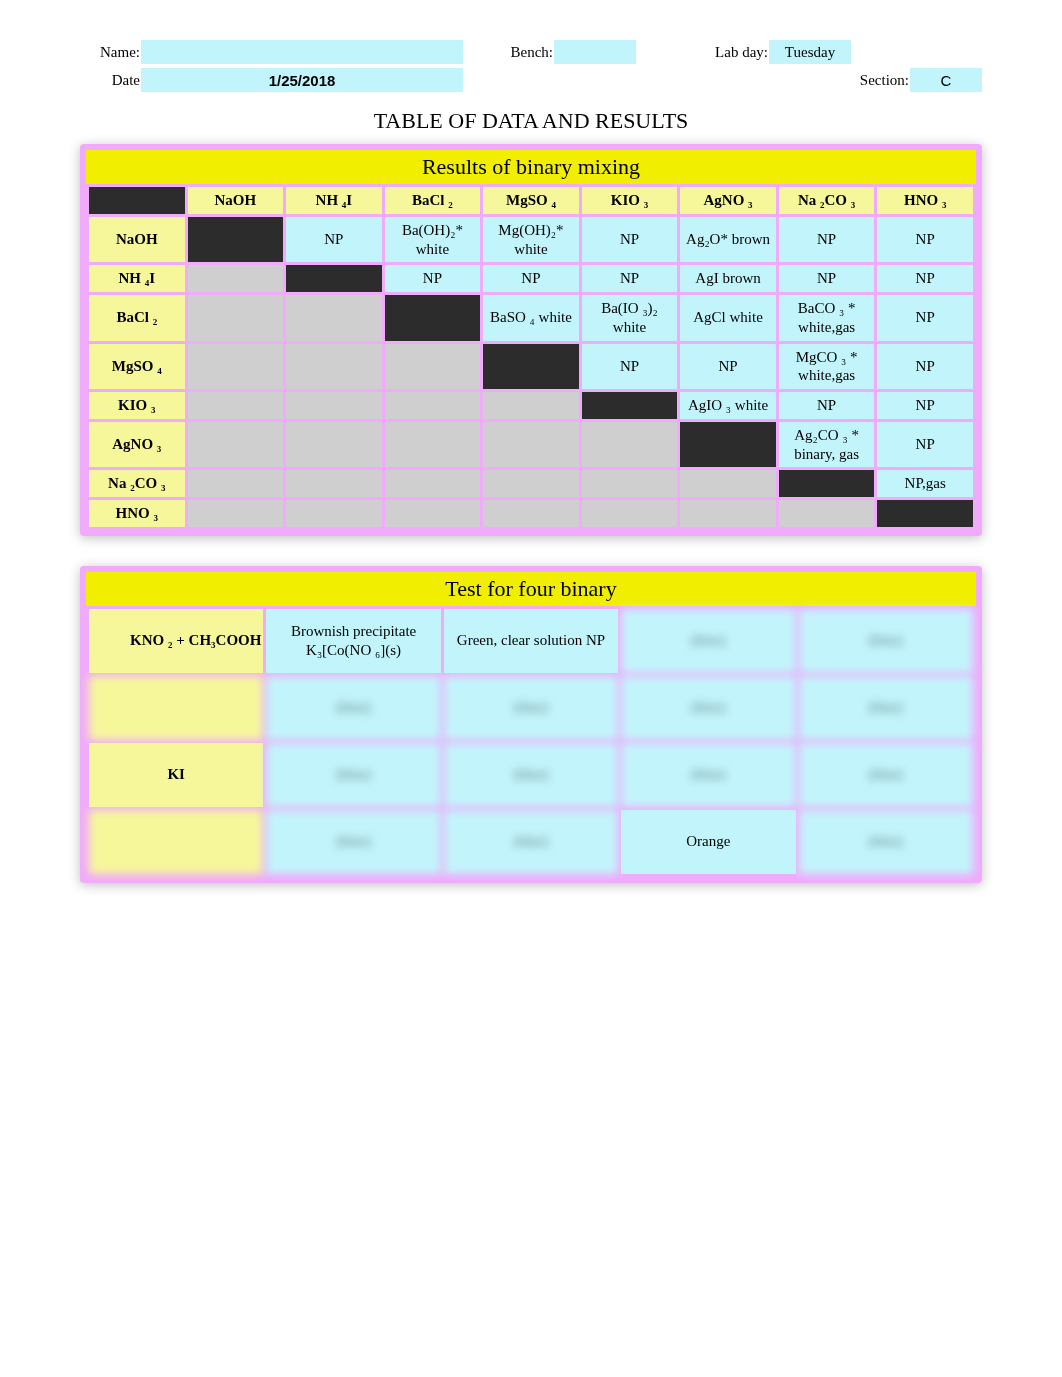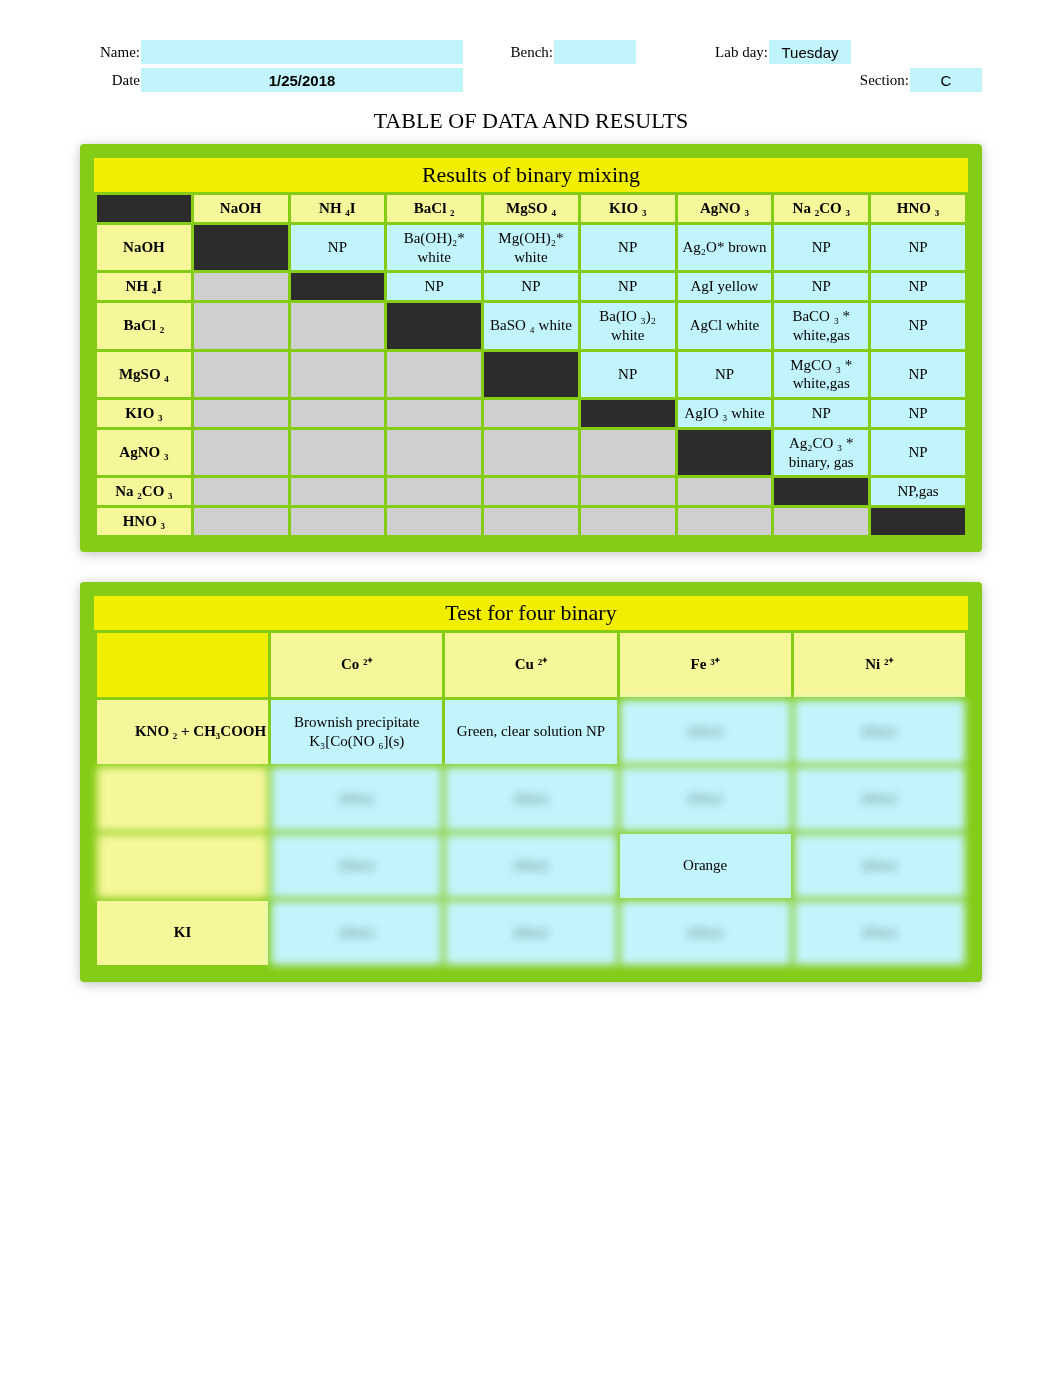--- a/index.html
+++ b/index.html
@@ -24,34 +24,34 @@
   .header-input {
     background: #c2f4fb;
     border: none;
     height: 20px;
     padding: 2px 6px;
     font-size: 15px;
     text-align: center;
   }
   .w-name { width: 310px; }
   .w-bench { width: 70px; }
-  .w-labday { width: 70px; }
+  .w-labday { width: 70px; font-family: Liberation Serif, serif; }
   .w-section { width: 60px; }
   .w-date { width: 310px; font-weight: bold; }
   .h2 {
     text-align: center;
     font-size: 22px;
     margin: 16px 0 10px 0;
     font-weight: normal;
   }
   .panel {
-    background: #84cc16;
+    background: #f0abfc;
     box-shadow: 0 2px 12px rgba(0,0,0,0.25);
     border-radius: 4px;
-    padding: 14px;
+    padding: 6px;
     margin-bottom: 30px;
   }
   .caption {
     background: #f2ee00;
     text-align: center;
     font-size: 22px;
     padding: 4px;
   }
   table {
     border-collapse: separate;
@@ -136,21 +136,21 @@
       <td class="cell">NP</td>
       <td class="cell">NP</td>
     </tr>
     <tr>
       <th class="row-head">NH ₄I</th>
       <td class="grey"></td>
       <td class="diag"></td>
       <td class="cell">NP</td>
       <td class="cell">NP</td>
       <td class="cell">NP</td>
-      <td class="cell">AgI yellow</td>
+      <td class="cell">AgI brown</td>
       <td class="cell">NP</td>
       <td class="cell">NP</td>
     </tr>
     <tr>
       <th class="row-head">BaCl ₂</th>
       <td class="grey"></td>
       <td class="grey"></td>
       <td class="diag"></td>
       <td class="cell">BaSO ₄ white</td>
       <td class="cell">Ba(IO ₃)₂ white</td>
@@ -214,50 +214,43 @@
       <td class="diag"></td>
     </tr>
   </tbody>
     </table>
 </div>
 
 <div class="panel">
   <div class="caption">Test for four binary</div>
   <table class="cations">
     <tbody>
-        <tr>
-      <th class="corner"></th>
-      <th class="col-head">Co ²⁺</th>
-      <th class="col-head">Cu ²⁺</th>
-      <th class="col-head">Fe ³⁺</th>
-      <th class="col-head">Ni ²⁺</th>
-    </tr>
     <tr>
       <th class="row-head small">KNO ₂ + CH₃COOH</th>
       <td class="cell">Brownish precipitate K₃[Co(NO ₆](s)</td>
       <td class="cell">Green, clear solution NP</td>
       <td class="blurcell">(blur)</td>
       <td class="blurcell">(blur)</td>
     </tr>
     <tr>
       <th class="blurhead"></th>
       <td class="blurcell">(blur)</td>
       <td class="blurcell">(blur)</td>
       <td class="blurcell">(blur)</td>
       <td class="blurcell">(blur)</td>
     </tr>
     <tr>
+      <th class="row-head">KI</th>
+      <td class="blurcell">(blur)</td>
+      <td class="blurcell">(blur)</td>
+      <td class="blurcell">(blur)</td>
+      <td class="blurcell">(blur)</td>
+    </tr>
+    <tr>
       <th class="blurhead"></th>
       <td class="blurcell">(blur)</td>
       <td class="blurcell">(blur)</td>
       <td class="cell">Orange</td>
-      <td class="blurcell">(blur)</td>
-    </tr>
-    <tr>
-      <th class="row-head">KI</th>
-      <td class="blurcell">(blur)</td>
-      <td class="blurcell">(blur)</td>
-      <td class="blurcell">(blur)</td>
       <td class="blurcell">(blur)</td>
     </tr>
   </tbody>
     </table>
 </div>
 
 </body></html>

